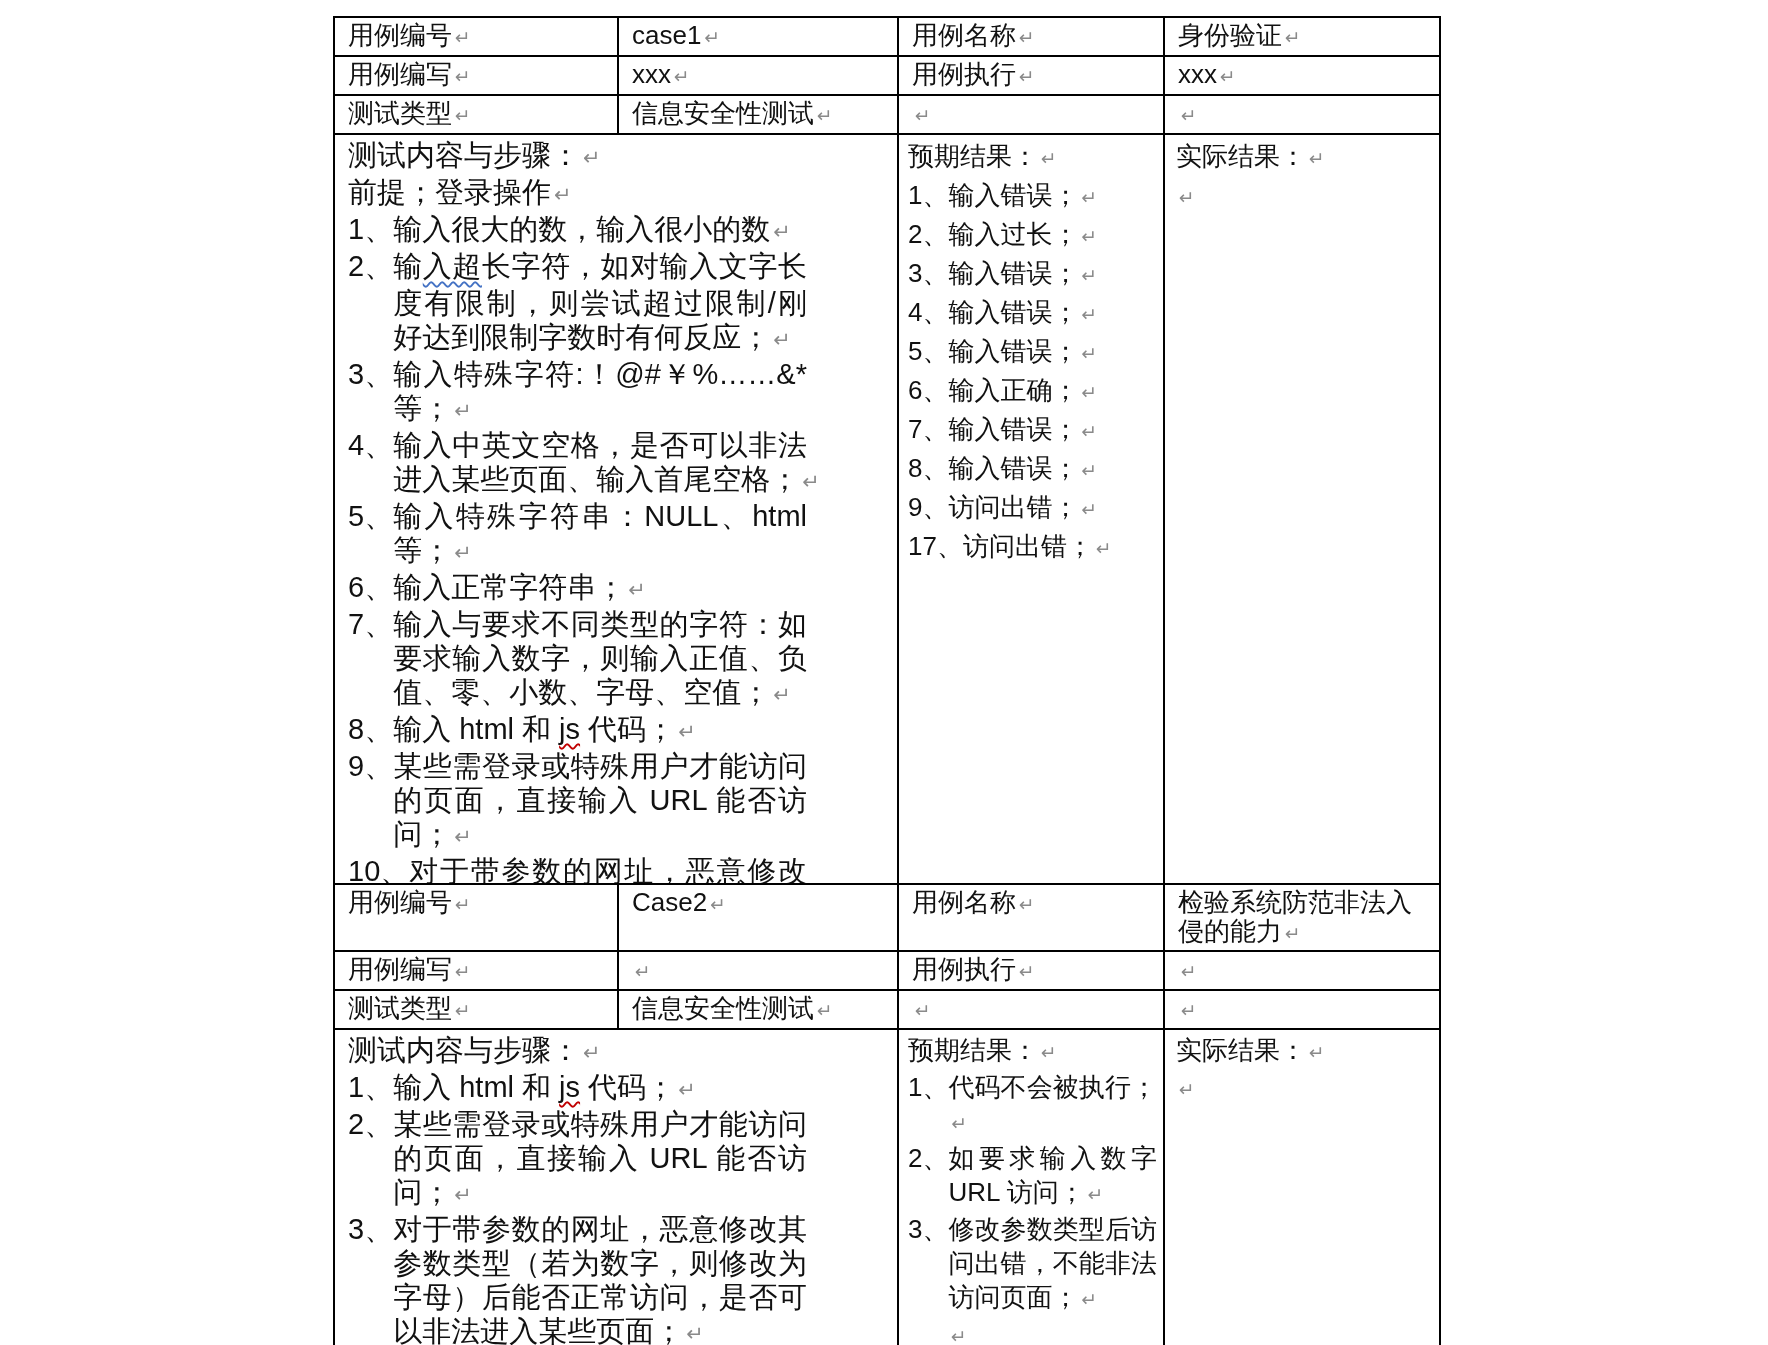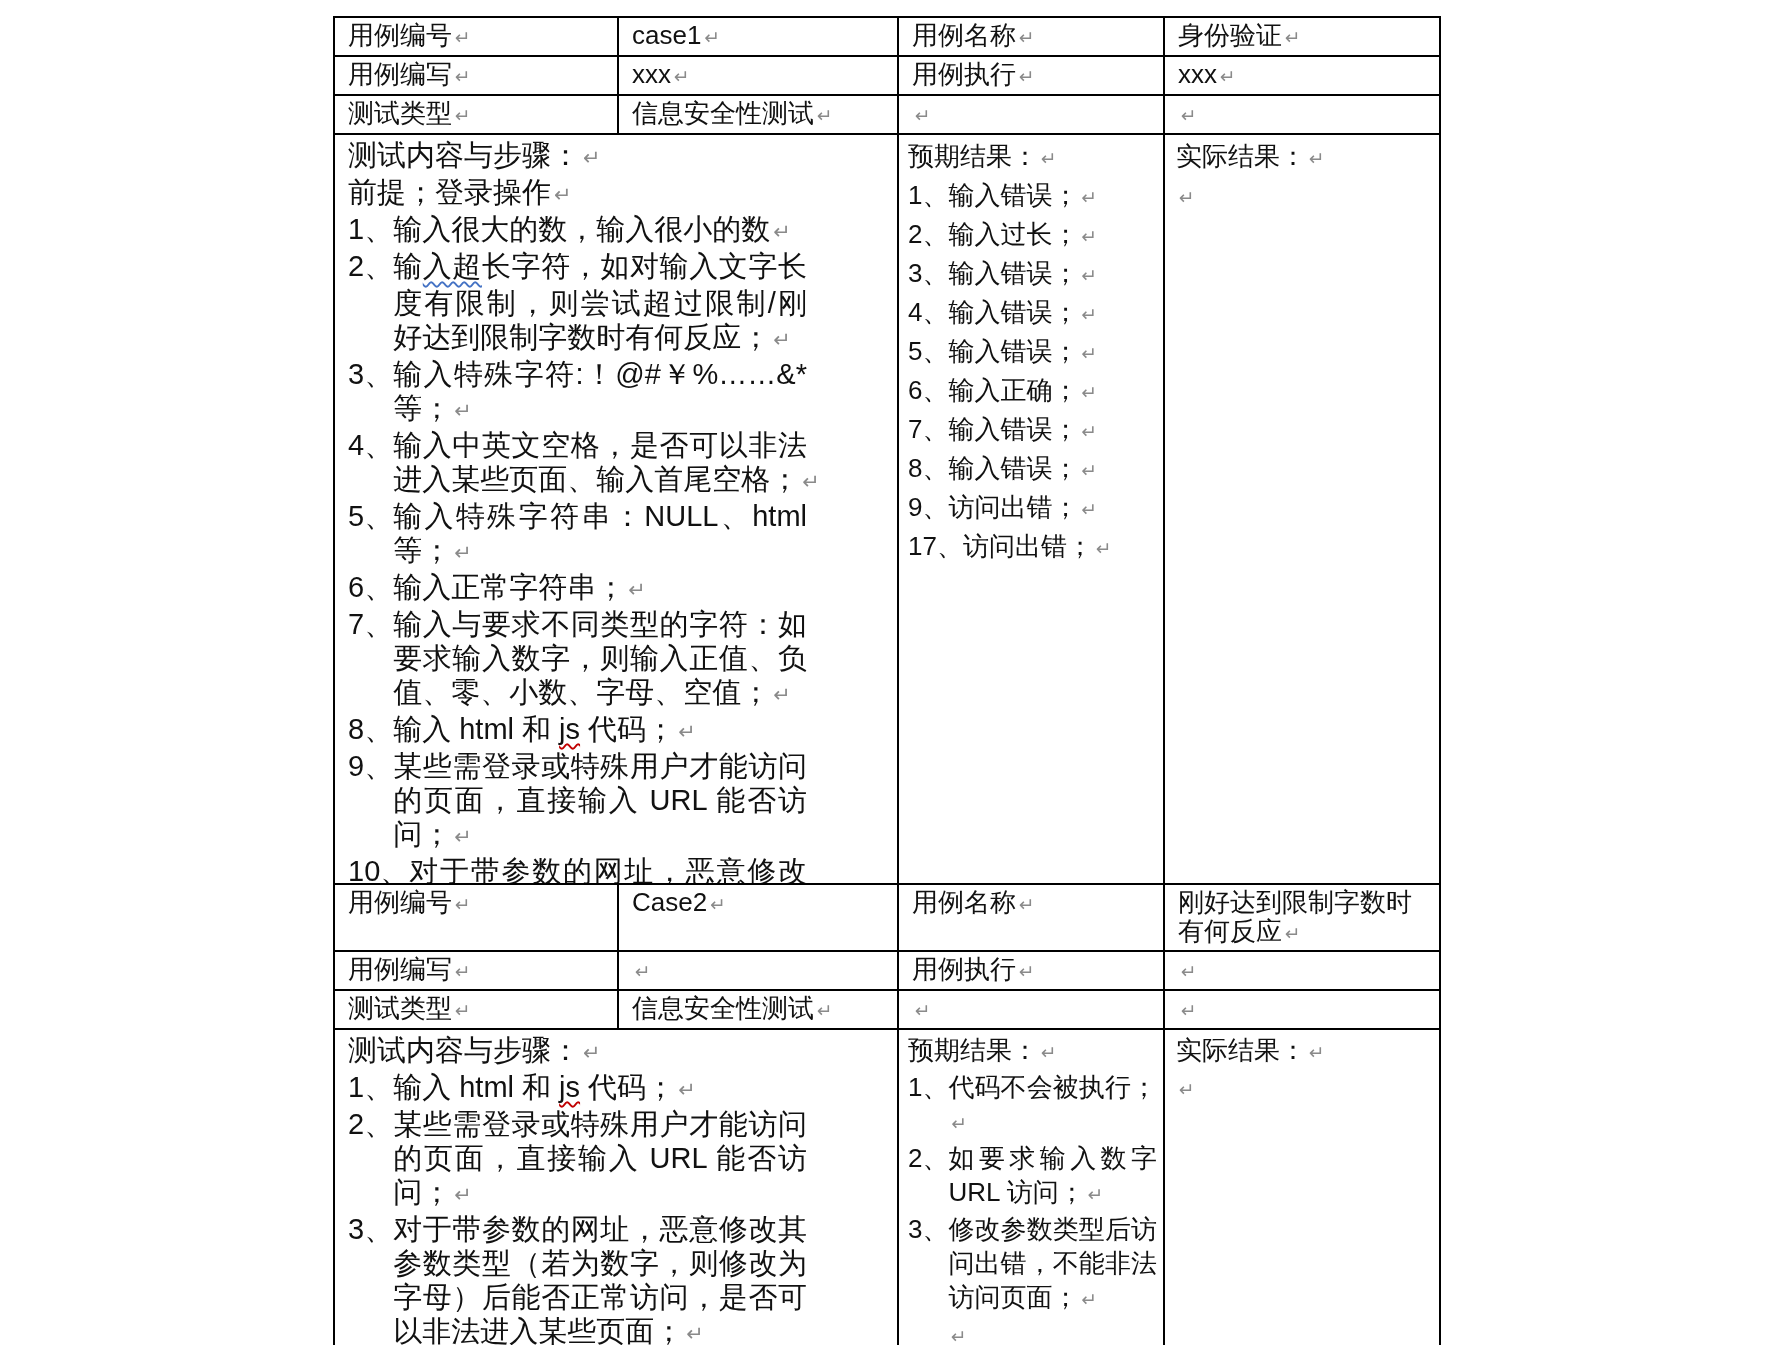--- a/index.html
+++ b/index.html
@@ -151,21 +151,21 @@
       <col style="width:284px">
         <col style="width:280px">
         <col style="width:266px">
         <col style="width:276px">
     </colgroup>
     <tbody>
         <tr class="r1">
       <td class="info"><span>用例编号</span><span class="pc">↵</span></td>
       <td class="info"><span>Case2</span><span class="pc">↵</span></td>
       <td class="info"><span>用例名称</span><span class="pc">↵</span></td>
-      <td class="bigname"><span>刚好达到限制字数时有何反应</span><span class="pc">↵</span></td>
+      <td class="bigname"><span>检验系统防范非法入侵的能力</span><span class="pc">↵</span></td>
     </tr>
     <tr class="r2">
       <td class="info"><span>用例编写</span><span class="pc">↵</span></td>
       <td class="info"><span class="pc">↵</span></td>
       <td class="info"><span>用例执行</span><span class="pc">↵</span></td>
       <td class="info"><span class="pc">↵</span></td>
     </tr>
     <tr class="r3">
       <td class="info"><span>测试类型</span><span class="pc">↵</span></td>
       <td class="info"><span>信息安全性测试</span><span class="pc">↵</span></td>

